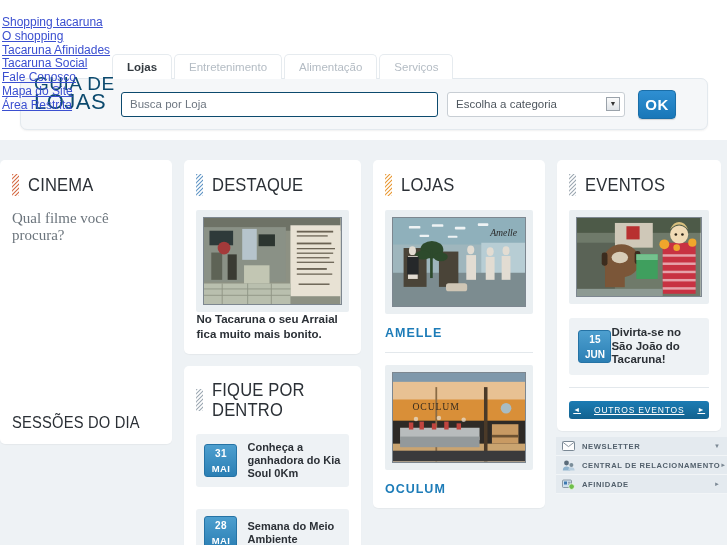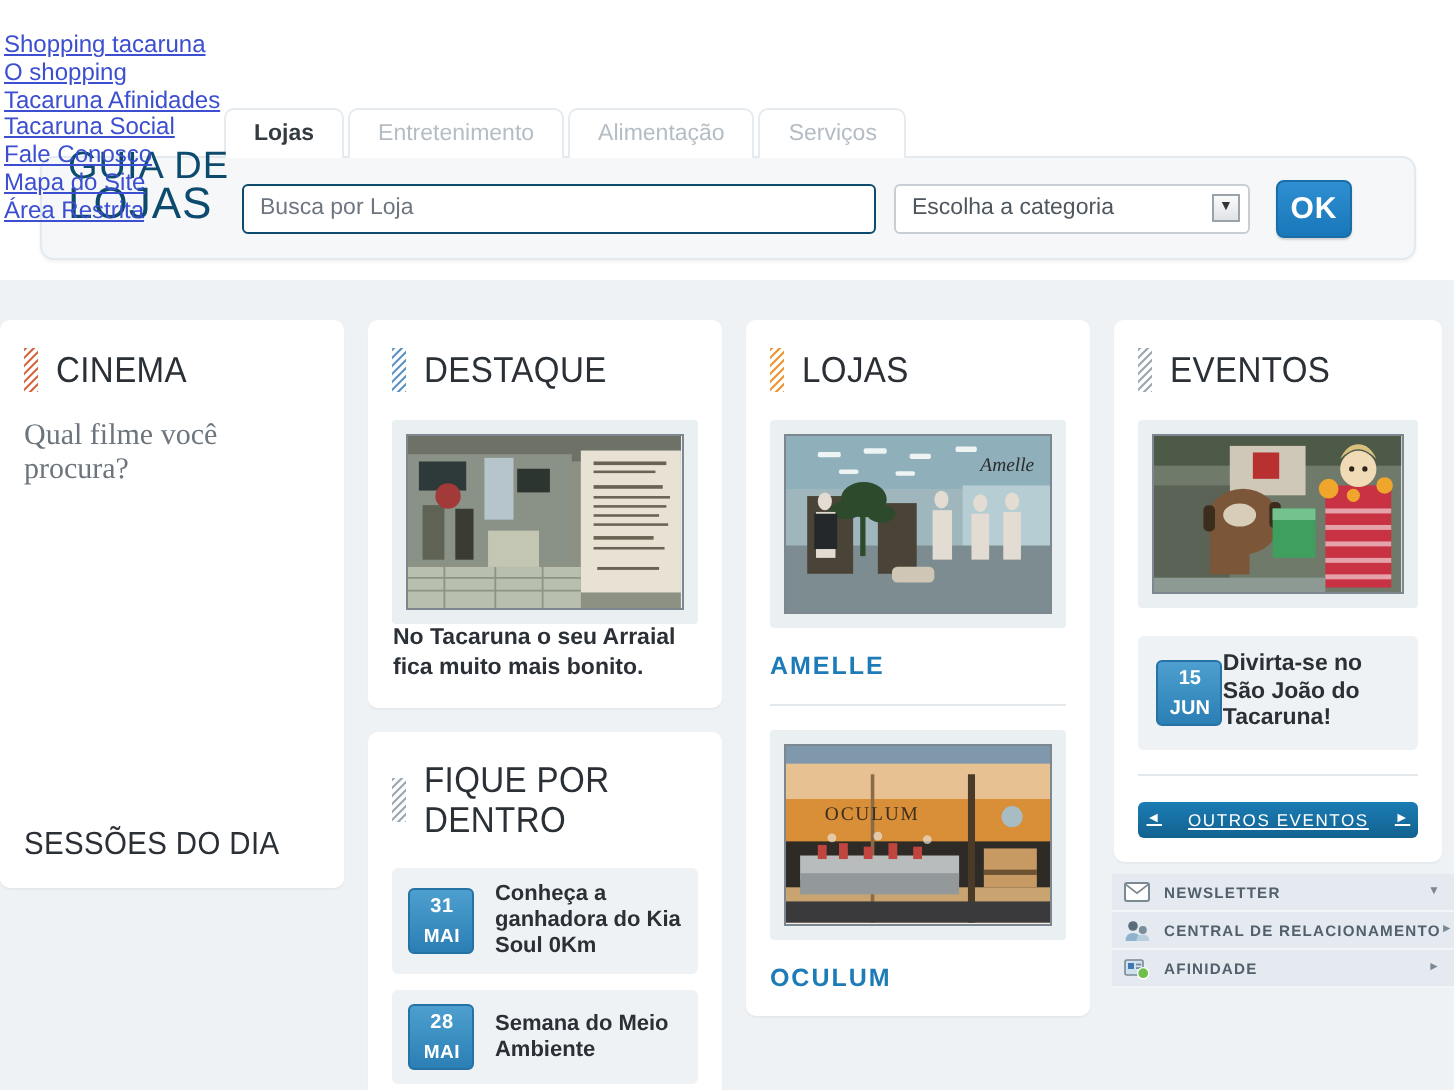--- a/index.html
+++ b/index.html
@@ -252,21 +252,21 @@
 
   
   .dlist { margin-top: 2px; }
   .drow {
     background: #eef2f5;
     border-radius: 3px;
     padding: 7px 8px;
     display: flex;
     align-items: center;
     gap: 10px;
-    margin-bottom: 8px;
+    margin-bottom: 22px;
     cursor: pointer;
   }
   .dbadge {
     flex: 0 0 auto;
     width: 33px; height: 33px;
     background: linear-gradient(#4d9fcf,#2b7fb4);
     border: 1px solid #2573a5;
     border-radius: 3px;
     color: #ffffff;
     text-align: center;

